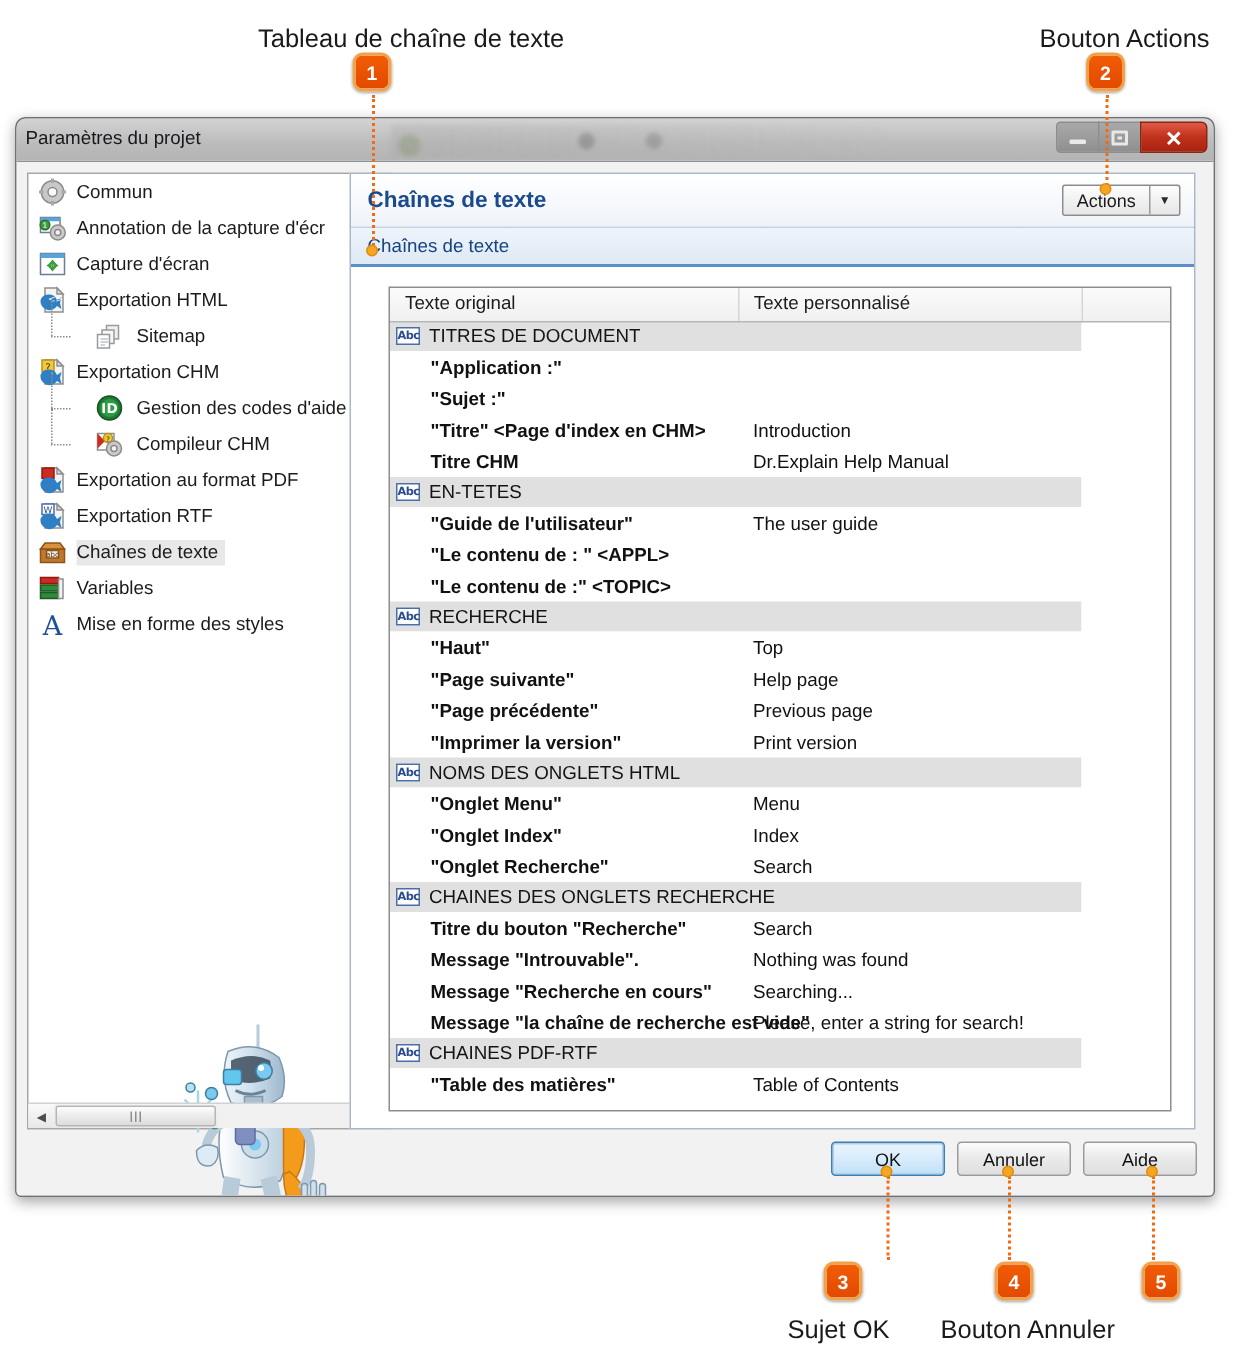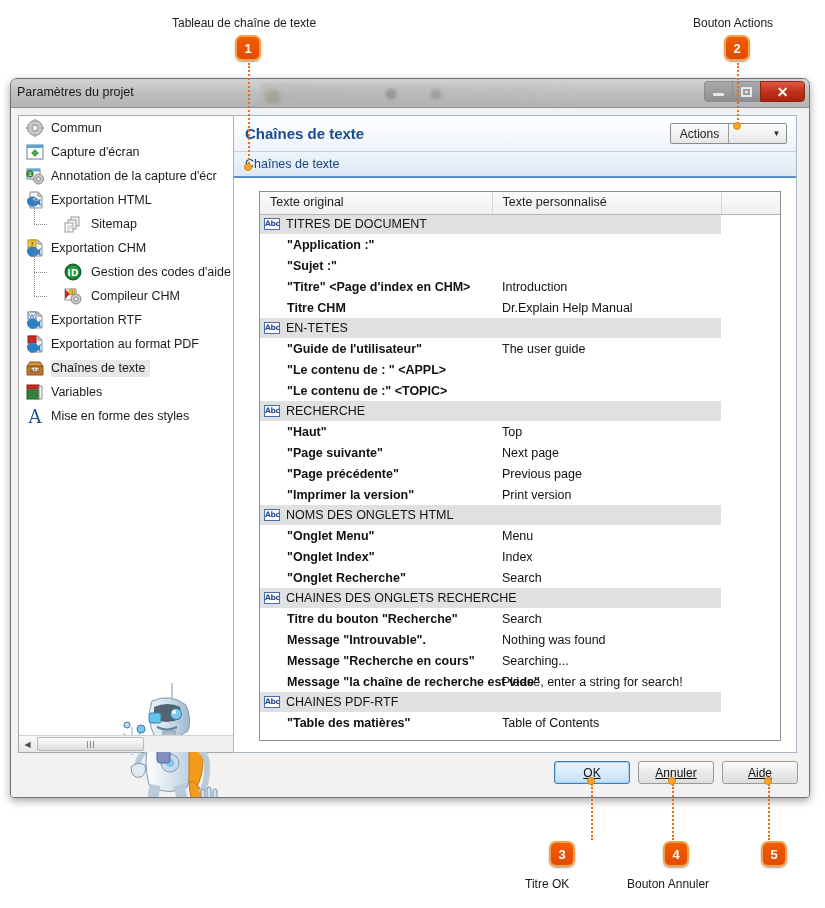--- a/index.html
+++ b/index.html
@@ -12,21 +12,21 @@
   }
   #page {
     position: relative;
     width: 825px; height: 908px;
     background: #ffffff;
   }
 
   
   .callout-label {
     position: absolute;
-    font-size: 12px;
+    font-size: 17px;
     color: #1a1a1a;
     white-space: nowrap;
   }
   .badge {
     position: absolute;
     width: 26px; height: 26px;
     background: linear-gradient(#f25c05, #e24a00);
     border: 2px solid #f0a24a;
     border-radius: 7px;
     color: #ffffff;
@@ -210,21 +210,20 @@
     font-size: 15px; font-weight: bold; color: #1b4a8e;
   }
   .actions-btn {
     position: absolute; right: 9px; top: 7px;
     height: 21px;
     display: flex;
     border: 1px solid #8c8c8c;
     border-radius: 2px;
     background: linear-gradient(#fdfdfd, #e6e6e6);
     font-size: 12px;
-    gap: 38px;
   }
   .actions-main {
     display: flex; align-items: center; justify-content: center;
     width: 58px;
     color: #1a1a1a;
     border-right: 1px solid #9b9b9b;
   }
   .actions-arrow {
     width: 19px;
     display: flex; align-items: center; justify-content: center;
@@ -306,21 +305,21 @@
   }
   .btn {
     position: absolute;
     top: 0;
     width: 76px; height: 23px;
     border: 1px solid #9a9a9a;
     border-radius: 3px;
     background: linear-gradient(#fcfcfc, #eaeaea 48%, #dedede);
     font-size: 12px;
     color: #111111;
-    display: flex; align-items: center; justify-content: center; text-decoration: underline;
+    display: flex; align-items: center; justify-content: center;
   }
   .btn.ok {
     right: 172px;
     border: 1px solid #3c7fb1;
     box-shadow: 0 0 0 1px #aed0ea inset;
     background: linear-gradient(#eaf4fc, #d9ecfb 48%, #bfe0f7);
   }
   .btn.cancel { right: 88px; }
   .btn.help   { right: 4px; }
 </style>
@@ -374,47 +373,47 @@
                     <rect x="16" y="9" width="3" height="2"></rect>
                 </g>
               </svg>
             </span>
             <span class="tlabel">Commun</span>
           </div>
 
           <div class="tree-item">
             <span class="ticon">
               <svg width="20" height="20" viewBox="0 0 20 20">
-                <rect x="2" y="3" width="16" height="14" fill="#ffffff" stroke="#6a7d93"></rect>
-                <rect x="2" y="3" width="16" height="3" fill="#5ba4d8"></rect>
-                <path d="M10 7 L12.5 10 L10.8 10 L10.8 12 L12.5 12 L10 15 L7.5 12 L9.2 12 L9.2 10 L7.5 10 Z" fill="#3d9e3d"></path>
-                <path d="M6 11 L9 8.8 L9 13.2 Z" fill="#3d9e3d"></path>
-                <path d="M14 11 L11 8.8 L11 13.2 Z" fill="#3d9e3d"></path>
-              </svg>
-            </span>
-            <span class="tlabel">Capture d'écran</span>
-          </div>
-
-          <div class="tree-item">
-            <span class="ticon">
-              <svg width="20" height="20" viewBox="0 0 20 20">
                 <rect x="2" y="3" width="13" height="10" fill="#ffffff" stroke="#6a7d93"></rect>
                 <rect x="2" y="3" width="13" height="2.5" fill="#5ba4d8"></rect>
                 <circle cx="5" cy="8" r="3.2" fill="#3f9e42" stroke="#2c7030"></circle>
                 <text x="5" y="10" font-size="5" fill="#ffffff" text-anchor="middle" font-family="DejaVu Sans">1</text>
                 <circle cx="13.5" cy="13" r="5" fill="#c9c9c9" stroke="#8a8a8a"></circle>
                 <circle cx="13.5" cy="13" r="2" fill="#f2f2f2" stroke="#8a8a8a"></circle>
               </svg>
             </span>
             <span class="tlabel">Annotation de la capture d'écr</span>
           </div>
 
           <div class="tree-item">
             <span class="ticon">
               <svg width="20" height="20" viewBox="0 0 20 20">
+                <rect x="2" y="3" width="16" height="14" fill="#ffffff" stroke="#6a7d93"></rect>
+                <rect x="2" y="3" width="16" height="3" fill="#5ba4d8"></rect>
+                <path d="M10 7 L12.5 10 L10.8 10 L10.8 12 L12.5 12 L10 15 L7.5 12 L9.2 12 L9.2 10 L7.5 10 Z" fill="#3d9e3d"></path>
+                <path d="M6 11 L9 8.8 L9 13.2 Z" fill="#3d9e3d"></path>
+                <path d="M14 11 L11 8.8 L11 13.2 Z" fill="#3d9e3d"></path>
+              </svg>
+            </span>
+            <span class="tlabel">Capture d'écran</span>
+          </div>
+
+          <div class="tree-item">
+            <span class="ticon">
+              <svg width="20" height="20" viewBox="0 0 20 20">
                 <path d="M5 2 h8 l4 4 v12 H5 Z" fill="#f4f4f4" stroke="#8f8f8f"></path>
                 <path d="M13 2 v4 h4 Z" fill="#d8d8d8" stroke="#8f8f8f"></path>
                 <path d="M2 10 a6 6 0 0 0 11 4 l3 2 -1 -4 1 -4 -3 2 a6 6 0 0 0 -11 0 Z" fill="#2f7fc4"></path>
                 <text x="7" y="11" font-size="6" fill="#ffffff" font-family="DejaVu Sans">&lt;&gt;</text>
               </svg>
             </span>
             <span class="tlabel">Exportation HTML</span>
           </div>
 
           <div class="tree-item child">
@@ -473,38 +472,38 @@
               </svg>
             </span>
             <span class="tlabel">Compileur CHM</span>
           </div>
 
           <div class="tree-item">
             <span class="ticon">
               <svg width="20" height="20" viewBox="0 0 20 20">
                 <path d="M5 2 h8 l4 4 v12 H5 Z" fill="#f4f4f4" stroke="#8f8f8f"></path>
                 <path d="M13 2 v4 h4 Z" fill="#d8d8d8" stroke="#8f8f8f"></path>
+                <rect x="3" y="2" width="8" height="7" fill="#cf2a20" stroke="#921a12"></rect>
+                <path d="M2 12 a6 6 0 0 0 11 4 l3 2 -1 -4 1 -4 -3 2 a6 6 0 0 0 -11 0 Z" fill="#2f7fc4"></path>
+              </svg>
+            </span>
+            <span class="tlabel">Exportation au format PDF</span>
+          </div>
+
+          <div class="tree-item">
+            <span class="ticon">
+              <svg width="20" height="20" viewBox="0 0 20 20">
+                <path d="M5 2 h8 l4 4 v12 H5 Z" fill="#f4f4f4" stroke="#8f8f8f"></path>
+                <path d="M13 2 v4 h4 Z" fill="#d8d8d8" stroke="#8f8f8f"></path>
                 <rect x="3" y="2" width="8" height="7" fill="#ffffff" stroke="#4a6ea9"></rect>
                 <text x="7" y="8" font-size="6" fill="#2b4d8f" text-anchor="middle" font-family="DejaVu Sans">W</text>
                 <path d="M2 12 a6 6 0 0 0 11 4 l3 2 -1 -4 1 -4 -3 2 a6 6 0 0 0 -11 0 Z" fill="#2f7fc4"></path>
               </svg>
             </span>
             <span class="tlabel">Exportation RTF</span>
-          </div>
-
-          <div class="tree-item">
-            <span class="ticon">
-              <svg width="20" height="20" viewBox="0 0 20 20">
-                <path d="M5 2 h8 l4 4 v12 H5 Z" fill="#f4f4f4" stroke="#8f8f8f"></path>
-                <path d="M13 2 v4 h4 Z" fill="#d8d8d8" stroke="#8f8f8f"></path>
-                <rect x="3" y="2" width="8" height="7" fill="#cf2a20" stroke="#921a12"></rect>
-                <path d="M2 12 a6 6 0 0 0 11 4 l3 2 -1 -4 1 -4 -3 2 a6 6 0 0 0 -11 0 Z" fill="#2f7fc4"></path>
-              </svg>
-            </span>
-            <span class="tlabel">Exportation au format PDF</span>
           </div>
 
           <div class="tree-item selected">
             <span class="ticon">
               <svg width="20" height="20" viewBox="0 0 20 20">
                 <path d="M2 8 h16 v9 H2 Z" fill="#c0782f" stroke="#8c5418"></path>
                 <path d="M2 8 l3 -4 h10 l3 4 Z" fill="#d8913f" stroke="#8c5418"></path>
                 <rect x="6" y="9" width="8" height="5" fill="#f5efe2" stroke="#8c5418"></rect>
                 <text x="10" y="13.5" font-size="5" fill="#5a4020" text-anchor="middle" font-family="DejaVu Sans">abc</text>
               </svg>
@@ -696,21 +695,21 @@
                   </td>
                   <td style="background: rgb(255, 255, 255);"></td>
                 </tr>
                 <tr class="row">
                   <td class="c1">"Haut"</td>
                   <td class="c2">Top</td>
                   <td></td>
                 </tr>
                 <tr class="row">
                   <td class="c1">"Page suivante"</td>
-                  <td class="c2">Next page</td>
+                  <td class="c2">Help page</td>
                   <td></td>
                 </tr>
                 <tr class="row">
                   <td class="c1">"Page précédente"</td>
                   <td class="c2">Previous page</td>
                   <td></td>
                 </tr>
                 <tr class="row">
                   <td class="c1">"Imprimer la version"</td>
                   <td class="c2">Print version</td>
@@ -793,21 +792,21 @@
         <div class="btn cancel">Annuler</div>
         <div class="btn help">Aide</div>
       </div>
 
     </div>
   </div>
 
   <div class="dot-end" style="left:587px; top:777px;"></div>
   <div class="dotline" style="left:591px; top:784px; height:56px;"></div>
   <div class="badge" style="left:549px; top:841px;">3</div>
-  <div class="callout-label" style="left:525px; top:877px;">Titre OK</div>
+  <div class="callout-label" style="left:525px; top:877px;">Sujet OK</div>
 
   <div class="dot-end" style="left:668px; top:777px;"></div>
   <div class="dotline" style="left:672px; top:784px; height:56px;"></div>
   <div class="badge" style="left:663px; top:841px;">4</div>
   <div class="callout-label" style="left:627px; top:877px;">Bouton Annuler</div>
 
   <div class="dot-end" style="left:764px; top:777px;"></div>
   <div class="dotline" style="left:768px; top:784px; height:56px;"></div>
   <div class="badge" style="left:761px; top:841px;">5</div>
   <div class="callout-label" style="left:731px; top:877px;margin-top:32px;">Bouton Aide</div>

